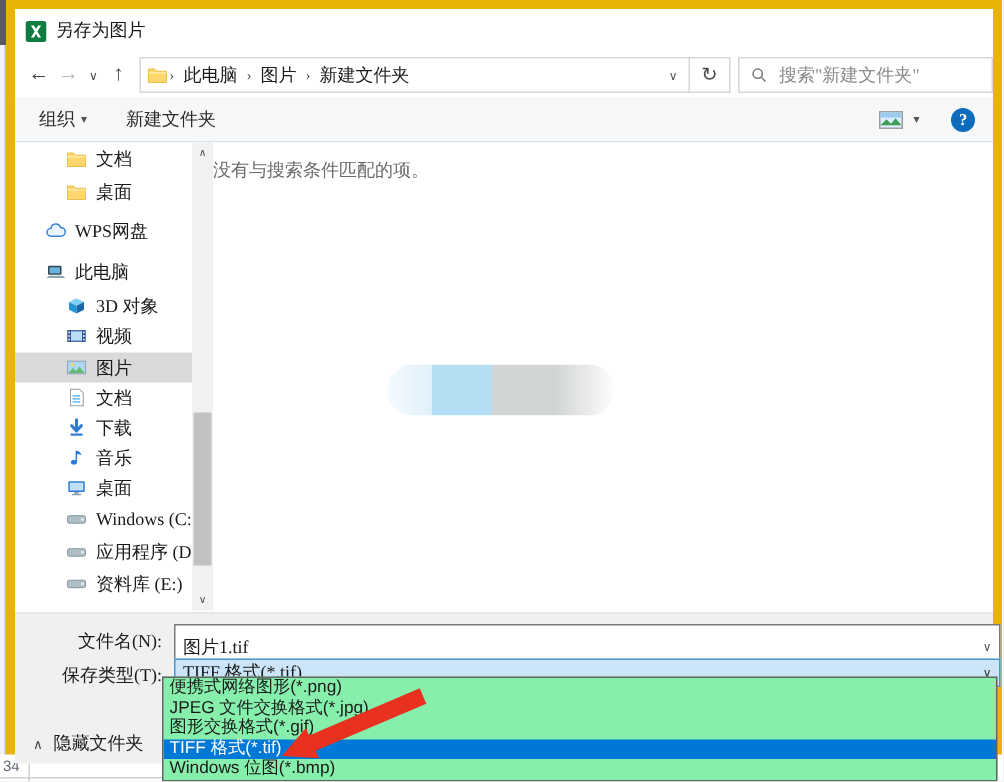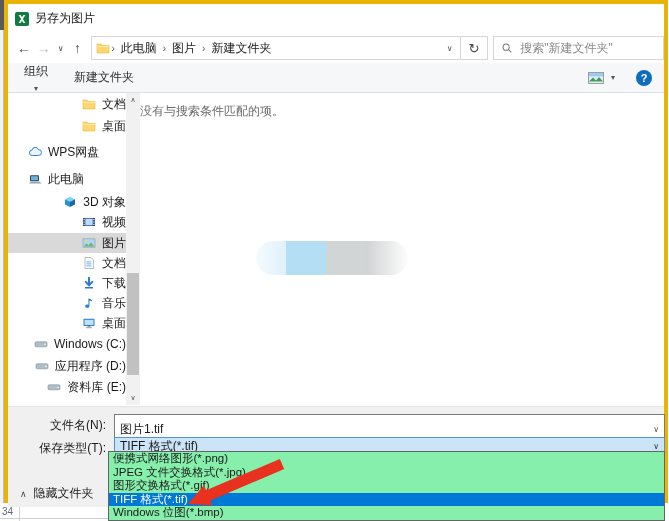--- a/index.html
+++ b/index.html
@@ -8,52 +8,52 @@
   
   .left-strip{position:absolute;left:0;top:0;width:4px;height:521px;background:#f2f2f2;border-right:1px solid #bdbdbd;box-sizing:border-box;}
   .left-strip-top{position:absolute;left:0;top:0;width:4px;height:30px;background:#5a5a5a;}
   .excel-bl{position:absolute;left:0;top:503px;width:108px;height:18px;background:#fff;text-decoration:underline;}
   .row-num{position:absolute;left:2px;top:3px;color:#5f6b7a;font-size:10px;}
   .grid-v{position:absolute;left:19px;top:0;width:1px;height:18px;background:#d0d0d0;}
   .grid-h{position:absolute;left:0;top:15px;width:108px;height:1px;background:#d0d0d0;}
 
   
   .dialog{position:absolute;left:4px;top:0;width:664px;height:503px;background:#fff;
-          border:4px solid #eab308;box-sizing:border-box;}
+          border:6px solid #eab308;box-sizing:border-box;font-family:Liberation Serif, serif;}
   .titlebar{height:29px;display:flex;align-items:center;padding-left:7px;gap:6px;}
   .title-text{font-size:12px;}
 
   .navrow{height:30px;display:flex;align-items:center;padding-left:6px;}
   .nav-btn{width:20px;text-align:center;color:#4a4a4a;font-size:14px;line-height:22px;}
   .nav-btn.disabled{color:#bcbcbc;}
   .nav-chev{width:14px;text-align:center;color:#4a4a4a;font-size:8px;}
   .addr-box{width:372px;height:24px;border:1px solid #d6d6d6;display:flex;align-items:center;
             margin-left:4px;padding:0 4px;box-sizing:border-box;background:#fff;}
   .crumb{padding:0 5px;white-space:nowrap;}
   .crumb-sep{color:#555;font-size:10px;padding:0 1px;}
   .addr-caret{margin-left:auto;color:#555;font-size:8px;padding-right:3px;}
   .refresh-btn{width:28px;height:24px;border:1px solid #d6d6d6;border-left:none;display:flex;
                align-items:center;justify-content:center;color:#4a4a4a;font-size:13px;box-sizing:border-box;}
   .search-box{width:172px;height:24px;border:1px solid #d6d6d6;margin-left:5px;display:flex;
               align-items:center;gap:7px;padding:0 7px;box-sizing:border-box;color:#8a8a8a;white-space:nowrap;overflow:hidden;}
 
   .toolbar{height:30px;background:#f6f7f8;border-bottom:1px solid #d9e2ea;display:flex;
            align-items:center;padding:0 12px 0 16px;box-sizing:border-box;}
-  .tool-item{color:#2b2b2b;display:flex;align-items:center;gap:4px;flex-direction:column;}
+  .tool-item{color:#2b2b2b;display:flex;align-items:center;gap:4px;}
   .tool-gap{width:26px;}
   .caret{font-size:8px;color:#555;}
   .tb-right{margin-left:auto;display:flex;align-items:center;gap:7px;}
   .help-btn{width:16px;height:16px;border-radius:50%;background:#0f6cbd;color:#fff;font-weight:bold;
             font-size:11px;display:flex;align-items:center;justify-content:center;margin-left:14px;}
 
   .body{position:relative;height:312px;background:#fff;}
   .side-item{position:absolute;left:0;width:118px;height:20px;display:flex;align-items:center;gap:6px;
              white-space:nowrap;overflow:hidden;box-sizing:border-box;}
   .ind1{padding-left:20px;}
-  .ind2{padding-left:34px;justify-content:flex-end;}
+  .ind2{padding-left:34px;}
   .side-item.sel{background:#d9d9d9;}
   .ic{width:14px;height:14px;flex:0 0 14px;}
   .vscroll{position:absolute;left:118px;top:0;width:14px;height:312px;background:#f1f1f1;}
   .vs-arrow{position:absolute;left:0;width:14px;height:14px;color:#505050;font-size:7px;text-align:center;line-height:14px;}
   .vs-thumb{position:absolute;left:1px;width:12px;top:180px;height:102px;background:#c1c1c1;}
 
   .empty-msg{position:absolute;left:132px;right:24px;top:10px;text-align:left;color:#6b6b6b;}
   .pill{position:absolute;left:248px;top:148px;width:152px;height:34px;border-radius:17px;overflow:hidden;display:flex;}
   .pill>div{height:100%;}
   .pill-a{width:30px;background:linear-gradient(to right,#f5fbfe,#dff0fa);}

